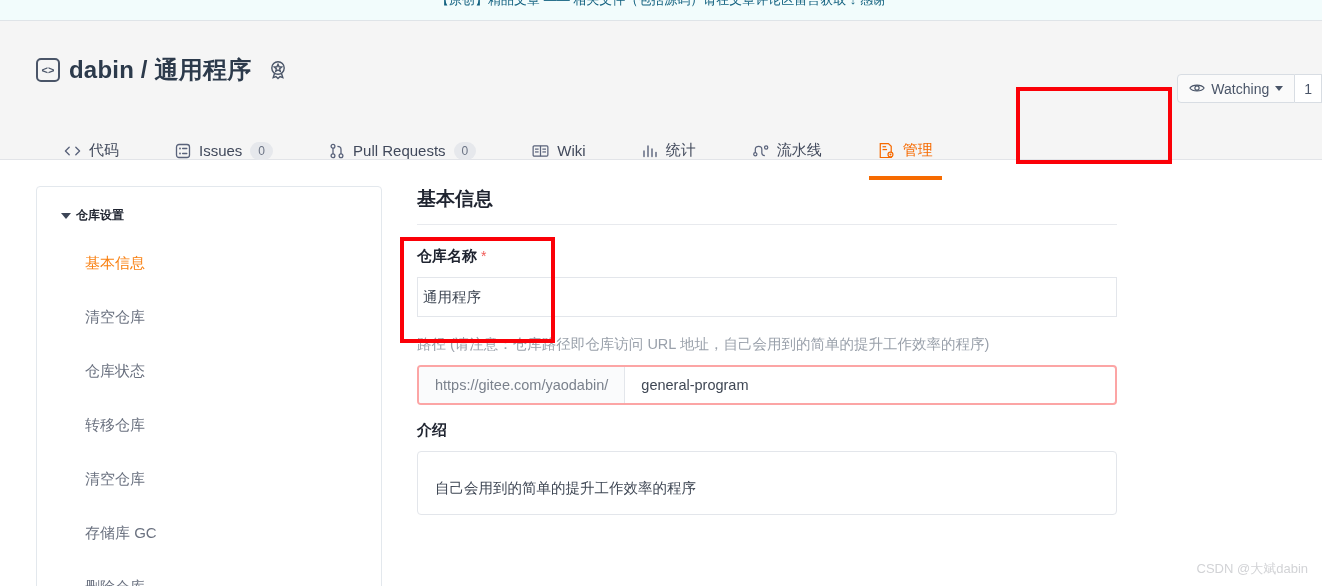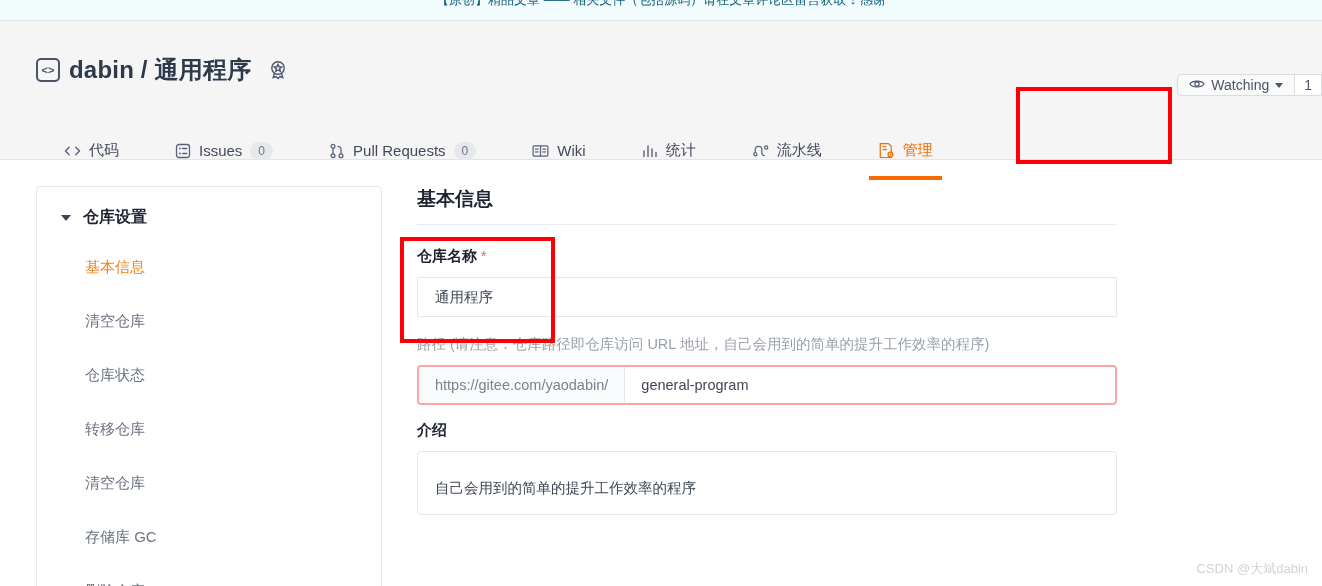--- a/index.html
+++ b/index.html
@@ -80,21 +80,21 @@
     display: flex;
     align-items: center;
   }
 
   
   .watch-group {
     position: absolute;
     right: 0px; top: 53px;
     display: flex;
     align-items: stretch;
-    height: 22px;
+    height: 29px;
     font-size: 14px;
   }
   .watch-btn {
     display: flex;
     align-items: center;
     gap: 6px;
     padding: 0 11px;
     background: #fafafa;
     border: 1px solid #d8dde3;
     border-radius: 4px 0 0 4px;
@@ -182,23 +182,23 @@
     height: 420px;
     background: #ffffff;
     border: 1px solid #e3e8ed;
     border-radius: 4px;
     box-sizing: border-box;
     overflow: hidden;
   }
   .side-group {
     display: flex;
     align-items: center;
-    gap: 12px;
+    gap: 5px;
     padding: 20px 0 0 24px;
-    font-size: 16px;
+    font-size: 12px;
     font-weight: bold;
     color: #1f2430;
   }
   .side-caret {
     width: 0; height: 0;
     border-left: 5px solid transparent;
     border-right: 5px solid transparent;
     border-top: 6px solid #3c4556;
   }
   .side-items { padding-top: 12px; }
@@ -252,21 +252,21 @@
   }
   .text-input {
     width: 700px;
     height: 40px;
     border: 1px solid #e3e6eb;
     border-radius: 0;
     background: #ffffff;
     box-sizing: border-box;
     display: flex;
     align-items: center;
-    padding-left: 17px;
+    padding-left: 5px;
     font-size: 14.5px;
     color: #3f4754;
   }
   .split-input {
     width: 700px;
     height: 40px;
     border: 2px solid #fca5a5;
     border-radius: 4px;
     display: flex;
     align-items: stretch;

